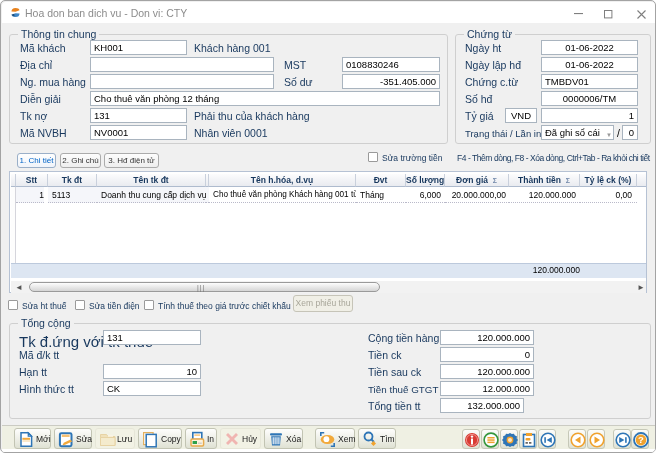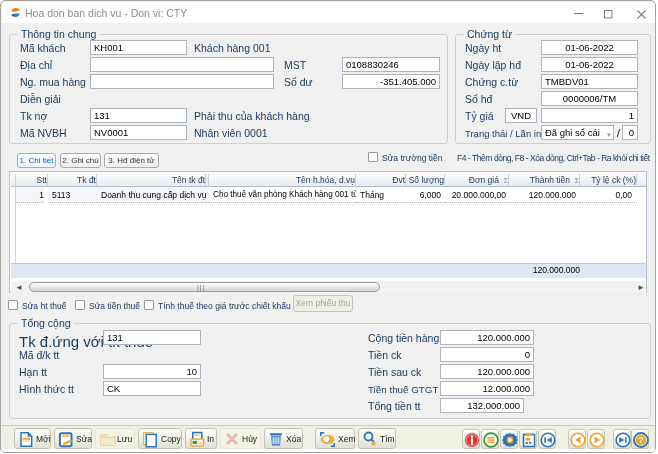--- a/index.html
+++ b/index.html
@@ -20,22 +20,22 @@
   .tr { text-align:right; }
   .tc { text-align:center; }
   
   .tab { position:absolute; top:152px; height:15px; border:1px solid #ababab; border-radius:3px;
          background:linear-gradient(#fdfdfd,#eeeeee); color:#333; text-align:center; line-height:13px; font-size:8px; }
   .tab.active { border-color:#9aafc8; background:linear-gradient(#fefefe,#f0f4fa); color:#0063c6; }
   .cb { position:absolute; width:10px; height:10px; background:#fff; border:1px solid #9a9a9a; border-radius:1px; }
   
   #gridpanel { position:absolute; left:8px; top:170px; width:638px; height:122px; background:#fff; border:1px solid #b6c2d4; }
   .gh { position:absolute; top:2px; height:13px; background:linear-gradient(#fcfcfd,#e9ebf0);
-        border-right:1px solid #c9d0dc; border-bottom:1px solid #aebbce; color:#17375d; text-align:right;
-        line-height:13px; overflow:hidden; white-space:nowrap; font-size:8.5px; }
+        border-right:1px solid #c9d0dc; border-bottom:1px solid #aebbce; color:#17375d; text-align:center;
+        line-height:13px; overflow:hidden; white-space:nowrap; font-size:8.5px;font-weight:bold; }
   .gc { position:absolute; top:15px; height:16px; line-height:16px; color:#000; overflow:hidden; white-space:nowrap;
         border-bottom:1px dotted #b9b9c9; font-size:8.5px; }
   #sumrow { position:absolute; left:1px; top:91px; width:635px; height:15px; background:#dde6f2; border-top:1px solid #bcc9dc; }
   
   #toolbar { position:absolute; left:1px; top:424px; width:654px; height:24px; background:#eff0e3; border-top:1px solid #cbcbc3; }
   .tbtn { position:absolute; top:2px; height:21px; border:1px solid #c2c4b3; border-radius:3px;
           background:linear-gradient(#fefefd,#dfe1d3); color:#000; }
   .tbtn.dis { border-color:#e6e6d8; background:#f2f2e5; color:#b5b3a6; }
   .tbtn svg { position:absolute; left:3px; top:2px; }
   .tbtn span { position:absolute; top:5px; font-size:8.5px; color:#1a1a1a; }
@@ -75,20 +75,21 @@
   <div class="tb" style="left:89px;top:56px;width:184px"></div>
   <label class="lb" style="left:283px;top:58px">MST</label>
   <div class="tb" style="left:341px;top:56px;width:98px">0108830246</div>
 
   <label class="lb" style="left:19px;top:75px">Ng. mua hàng</label>
   <div class="tb" style="left:89px;top:73px;width:184px"></div>
   <label class="lb" style="left:283px;top:75px">Số dư</label>
   <div class="tb tr" style="left:341px;top:73px;width:98px">-351.405.000</div>
 
   <label class="lb" style="left:19px;top:92px">Diễn giải</label>
+  <div class="tb" style="left:89px;top:90px;width:350px">Cho thuê văn phòng 12 tháng</div>
 
   <label class="lb" style="left:19px;top:109px">Tk nợ</label>
   <div class="tb" style="left:89px;top:107px;width:97px">131</div>
   <label class="lb" style="left:193px;top:109px">Phải thu của khách hàng</label>
 
   <label class="lb" style="left:19px;top:126px">Mã NVBH</label>
   <div class="tb" style="left:89px;top:124px;width:97px">NV0001</div>
   <label class="lb" style="left:193px;top:126px">Nhân viên 0001</label>
 
   <div class="group" style="left:454px;top:33px;width:196px;height:110px">
@@ -151,21 +152,21 @@
       <div style="position:absolute;left:4px;top:3px;color:#555;font-size:8px;line-height:7px">◄</div>
       <div style="position:absolute;right:1px;top:3px;color:#555;font-size:8px;line-height:7px">►</div>
       <div style="position:absolute;left:18px;top:1px;width:351px;height:10px;border:1px solid #9a9a9a;border-radius:5px;background:linear-gradient(#fdfdfd,#d5d5d5)"></div>
       <div style="position:absolute;left:186px;top:3px;color:#777;font-size:7px;letter-spacing:1px">|||</div>
     </div>
   </div>
 
   <div class="cb" style="left:7px;top:299px"></div>
   <label class="lb" style="left:21px;top:300px;font-size:8.5px">Sửa ht thuế</label>
   <div class="cb" style="left:74px;top:299px"></div>
-  <label class="lb" style="left:88px;top:300px;font-size:8.5px">Sửa tiền thuế</label>
+  <label class="lb" style="left:88px;top:300px;font-size:8.5px">Sửa tiền điện</label>
   <div class="cb" style="left:143px;top:299px"></div>
   <label class="lb" style="left:157px;top:300px;font-size:8.5px">Tính thuế theo giá trước chiết khấu</label>
   <div class="abs" style="left:292px;top:294px;width:60px;height:17px;border:1px solid #c6c4b8;border-radius:3px;background:#f0efe6;color:#a8a69a;text-align:center;line-height:15px;font-size:8.5px">Xem phiếu thu</div>
 
   <div class="group" style="left:8px;top:322px;width:642px;height:96px">
     <div class="gtitle">Tổng cộng</div>
   </div>
   <label class="lb" style="left:18px;top:332px;font-size:15px">Tk đ.ứng với tk thuế</label>
   <div class="tb" style="left:102px;top:329px;width:98px">131</div>
   <label class="lb" style="left:18px;top:348px">Mã đ/k tt</label>

